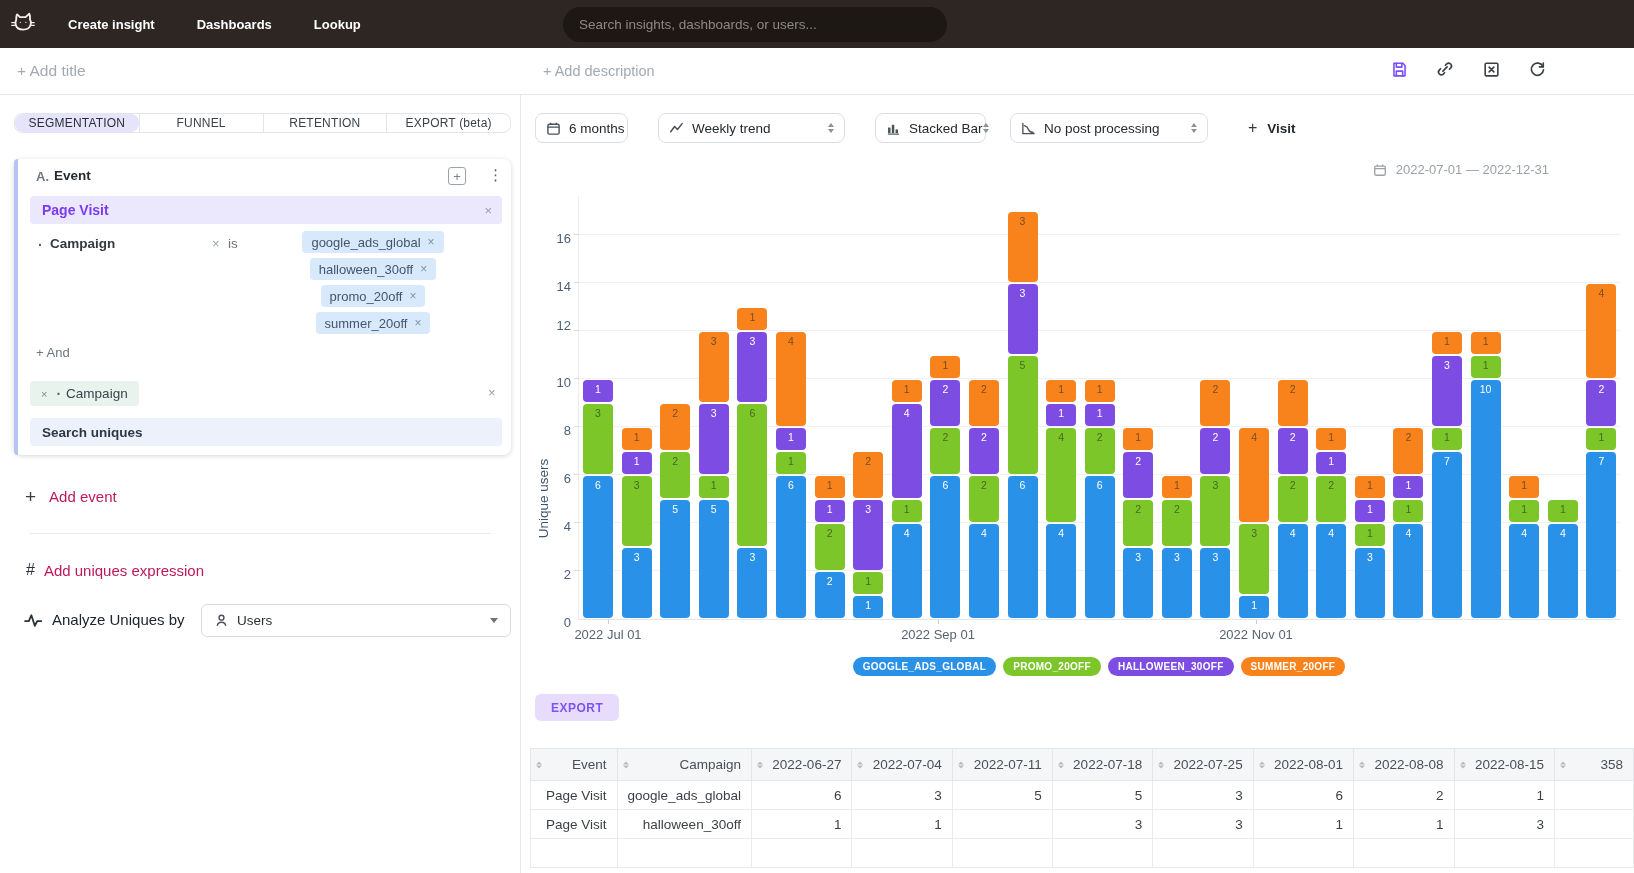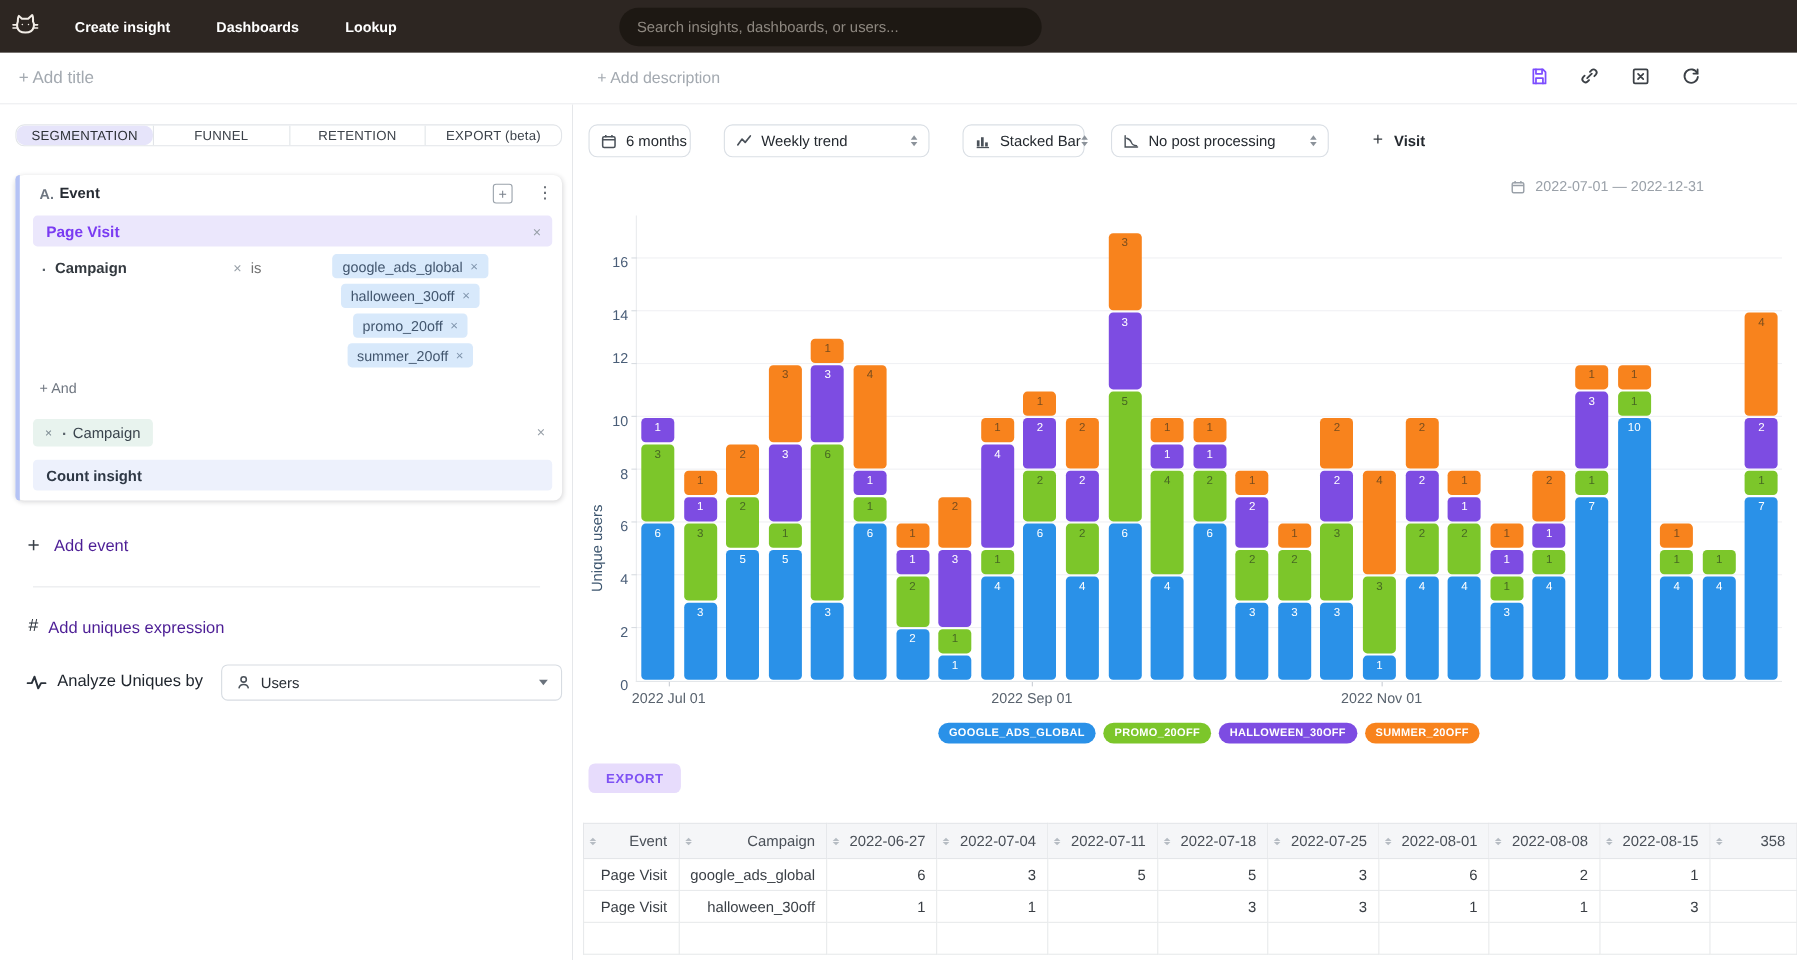--- a/index.html
+++ b/index.html
@@ -70,21 +70,21 @@
   .bd-bullet{font-size:14px;font-weight:700;color:#59626a;margin-right:5px;}
   .bd-prop{font-size:13.5px;color:#3a444d;}
   .bd-remove{position:absolute;left:474px;top:226px;font-size:13px;color:#98a0a8;cursor:pointer;}
   .agg-row{position:absolute;left:16px;top:259px;width:472px;height:28px;background:#edf1fc;border-radius:4px;
     display:flex;align-items:center;padding-left:12px;cursor:pointer;}
   .agg-label{font-size:13.5px;font-weight:700;color:#2e3845;}
 
   
   .add-event{position:absolute;left:25px;top:392px;display:flex;align-items:center;gap:13px;cursor:pointer;}
   .plus-char{font-size:19px;color:#394048;font-weight:400;line-height:1;}
-  .panel-label{font-size:15px;color:#4c1d95;}
+  .panel-label{font-size:15px;color:#be185d;}
   .divider{position:absolute;left:30px;right:29px;top:438px;height:1px;background:#e7e9ec;}
   .formula{position:absolute;left:26px;top:466px;display:flex;align-items:center;gap:9px;cursor:pointer;}
   .hash-char{font-size:16px;color:#2b323b;}
   .analyze-row{position:absolute;left:24px;top:509px;width:487px;height:33px;}
   .analyze-icon{position:absolute;left:0;top:8px;color:#2b323b;}
   .analyze-label{position:absolute;left:28px;top:7px;font-size:15px;color:#20262e;}
   .users-select{position:absolute;left:177px;top:0;width:310px;height:33px;border:1px solid #d7dce2;border-radius:6px;
     display:flex;align-items:center;padding:0 12px;cursor:pointer;background:#fff;}
   .users-select svg{color:#4b525a;}
   .users-value{font-size:13.5px;color:#2a2f36;margin-left:8px;flex:1;}
@@ -234,21 +234,21 @@
     <div class="and-btn">+ And</div>
 
     <div class="bd-chip">
       <span class="bd-x">×</span>
       <span class="bd-bullet">·</span>
       <span class="bd-prop">Campaign</span>
     </div>
     <span class="bd-remove">×</span>
 
     <div class="agg-row">
-      <span class="agg-label">Count insight</span>
+      <span class="agg-label">Search uniques</span>
     </div>
   </div>
 
   <div class="add-event">
     <span class="plus-char">+</span>
     <span class="panel-label">Add event</span>
   </div>
 
   <div class="divider"></div>
 

